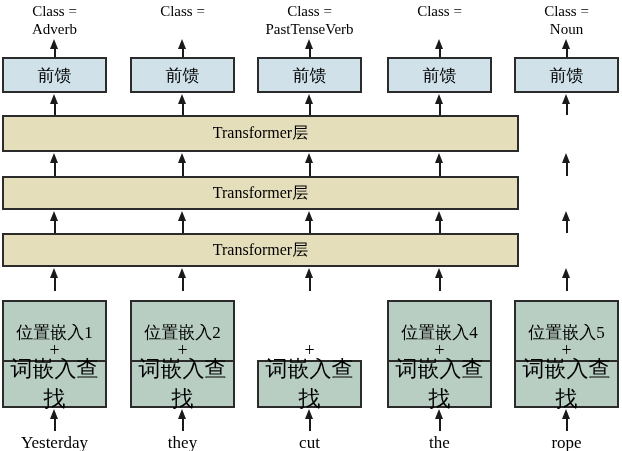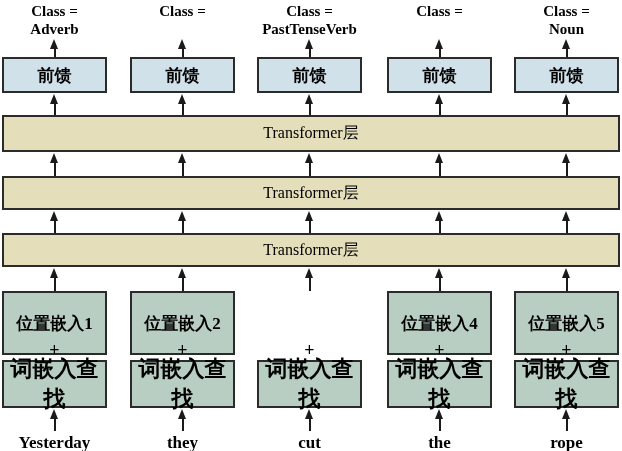--- a/index.html
+++ b/index.html
@@ -10,21 +10,20 @@
     background: #ffffff;
     font-family: "Liberation Serif", "DejaVu Serif", serif;
     color: #000;
     overflow: hidden;
   }
   .column {
     position: absolute;
     top: 0;
     height: 100%;
     width: 105px;
-    font-weight: bold;
   }
   .class-label {
     position: absolute;
     top: 2px;
     left: -18px;
     right: -18px;
     text-align: center;
     font-size: 15px;
     line-height: 18px;
   }
@@ -39,21 +38,21 @@
     justify-content: center;
     text-align: center;
   }
   .ff {
     top: 57px;
     height: 36px;
     background: var(--feedforward-fill, #d0e1ea);
     font-size: 17px;
   }
   .pos {
-    top: 291px;
+    top: 300px;
     height: 64px;
     background: var(--embedding-fill, #b8cec3);
     font-size: 17px;
     text-align: center;
   }
   .lookup {
     top: 360px;
     height: 48px;
     background: var(--embedding-fill, #b8cec3);
     font-size: 22px;
@@ -72,21 +71,21 @@
     position: absolute;
     top: 433px;
     left: -18px;
     right: -18px;
     text-align: center;
     font-size: 17px;
   }
   .trow {
     position: absolute;
     left: 2px;
-    width: 618px;
+    width: 517px;
     box-sizing: border-box;
     border: 2px solid var(--border, #2b2b2b);
     background: var(--transformer-fill, #e5deba);
     display: flex;
     align-items: center;
     justify-content: center;
     font-size: 16px;
   }
   .t1 { top: 115px; height: 37px; }
   .t2 { top: 176px; height: 34px; }

